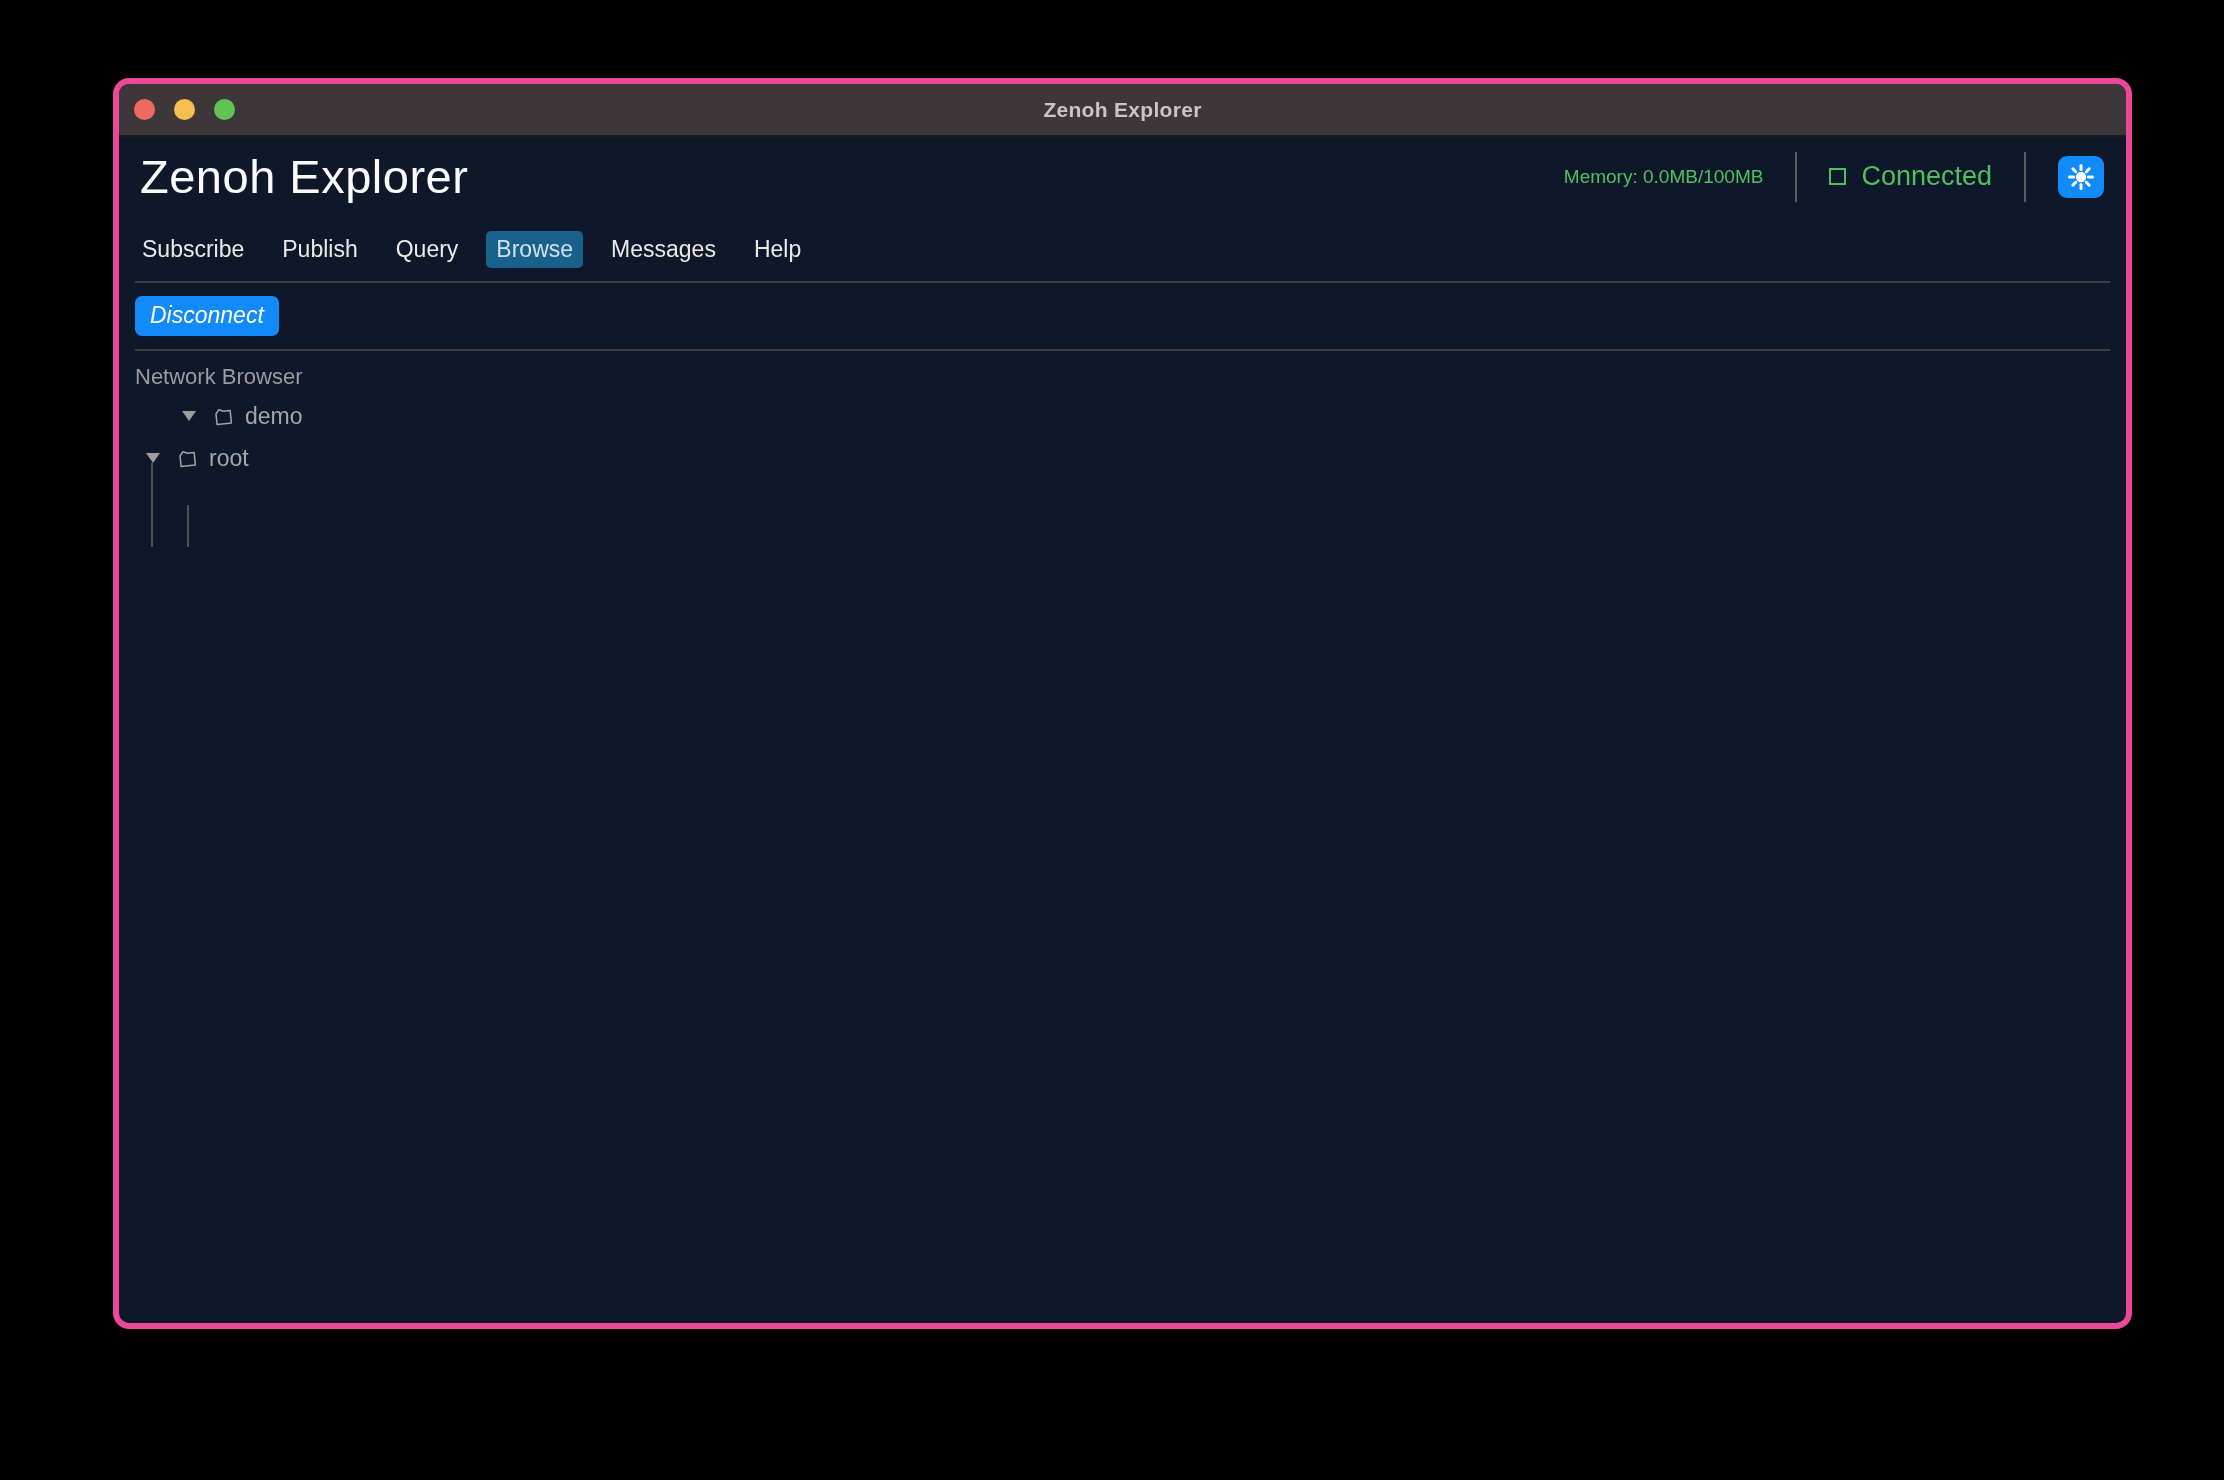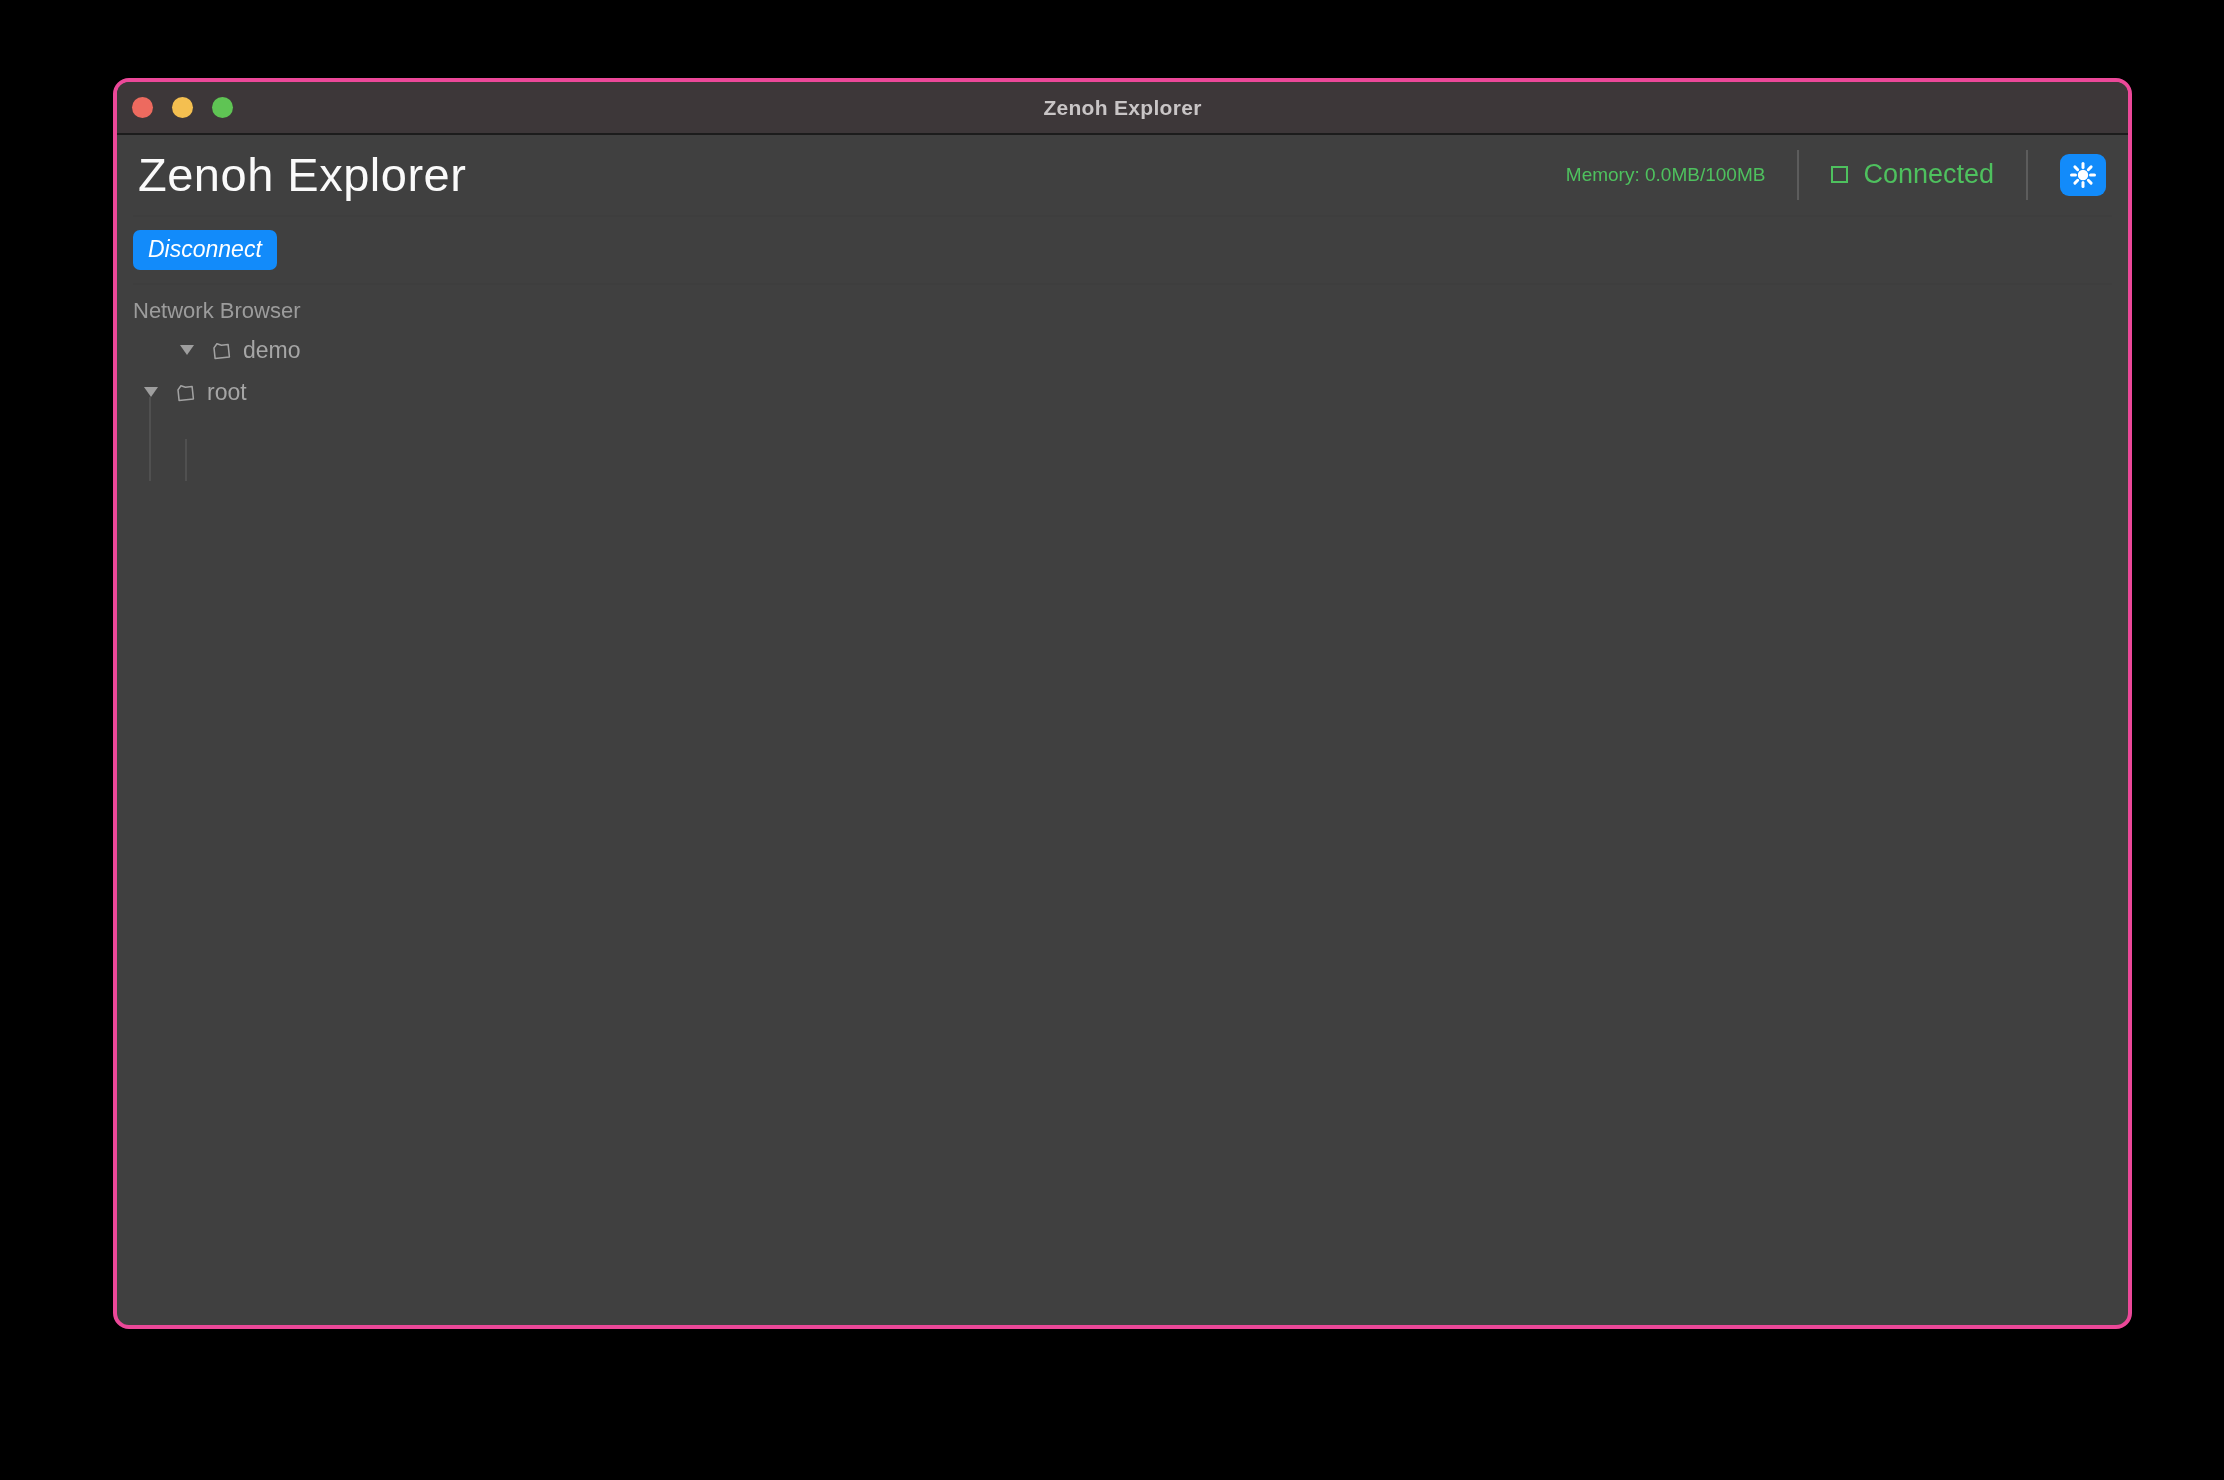--- a/index.html
+++ b/index.html
@@ -11,22 +11,22 @@
     font-family: "Liberation Sans", sans-serif;
     -webkit-font-smoothing: antialiased;
   }
   .window {
     position: absolute;
     left: 113px;
     top: 78px;
     width: 2019px;
     height: 1251px;
     box-sizing: border-box;
-    background: #404040;
-    border: 4px solid #ec4899;
+    background: #0f172a;
+    border: 6px solid #ec4899;
     border-radius: 16px;
     overflow: hidden;
   }
   
   .titlebar {
     position: relative;
     height: 51px;
     background: #3d3739;
     border-bottom: 2px solid #1c1c1c;
     display: flex;
@@ -194,20 +194,28 @@
               <line x1="5.9" y1="22.1" x2="8.7" y2="19.3"></line>
               <line x1="19.3" y1="8.7" x2="22.1" y2="5.9"></line>
             </g>
             <circle cx="14" cy="14" r="5.2" fill="#ffffff"></circle>
           </svg>
         </span>
       </button>
     </div>
   </div>
 
+  <div class="tabbar">
+    <div class="tab">Subscribe</div>
+    <div class="tab">Publish</div>
+    <div class="tab">Query</div>
+    <div class="tab active">Browse</div>
+    <div class="tab">Messages</div>
+    <div class="tab">Help</div>
+  </div>
   <div class="hsep"></div>
 
   <div class="toolbar">
     <button class="disconnect-btn">Disconnect</button>
   </div>
   <div class="hsep"></div>
 
   <div class="browser">
     <div class="browser-title">Network Browser</div>
 

